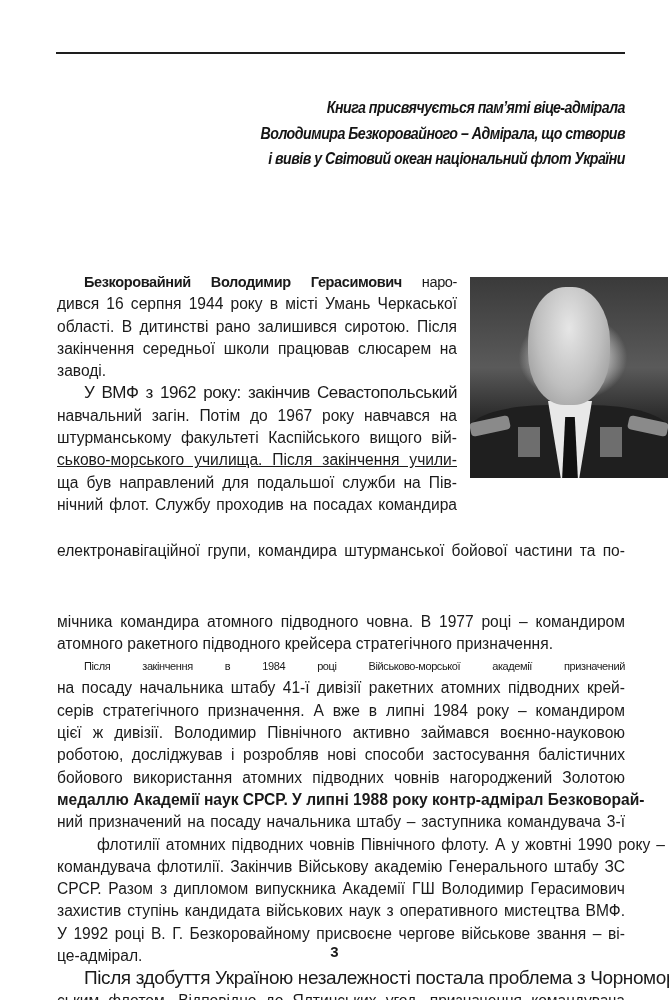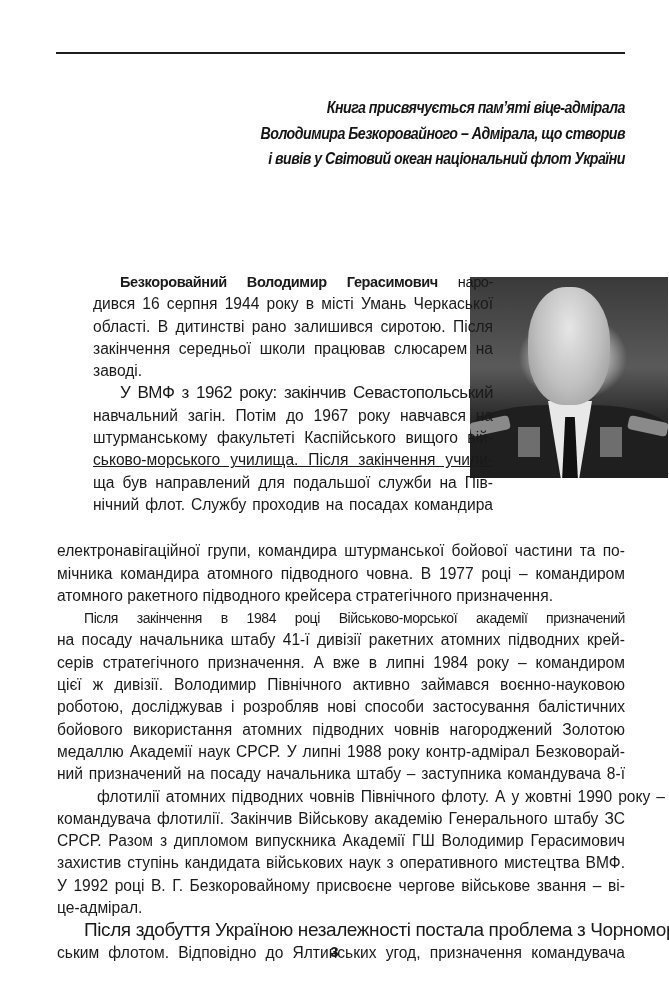--- a/index.html
+++ b/index.html
@@ -49,21 +49,21 @@
     position: absolute; top: 150px; width: 22px; height: 30px; background: #6e6e6e;
   }
   .photo .collar-l { left: 48px; }
   .photo .collar-r { left: 130px; }
 
   .body-text {
     position: absolute; left: 57px; top: 271px; width: 568px;
     font-size: 15.6px; line-height: 22.3px; color: #1a1a1a;
   }
   .line { display: block; white-space: nowrap; height: 22.3px; text-align: justify; text-align-last: justify; }
-  .line.short { width: 400px; margin-left: 36px; }
+  .line.short { width: 400px; }
   .line.last { text-align-last: left; }
   .line.indent { padding-left: 27px; }
   .line > span { display: inline; }
   .name-bold { font-weight: bold; }
   .page-number {
     position: absolute; left: 0; width: 669px; top: 943px; text-align: center;
     font-weight: bold; font-size: 15px; color: #1a1a1a;
   }
 </style>
 </head>
@@ -95,30 +95,30 @@
     <span class="line short" style="width: 400px; overflow: visible;">області. В дитинстві рано залишився сиротою. Після</span>
     <span class="line short" style="width: 400px; overflow: visible;">закінчення середньої школи працював слюсарем на</span>
     <span class="line short last" style="width: 400px; overflow: visible;">заводі.</span>
     <span class="line short indent" style="width: 373px; overflow: visible; letter-spacing: -0.4px; font-size: 17px;">У ВМФ з 1962 року: закінчив Севастопольський</span>
     <span class="line short" style="width: 400px; overflow: visible;">навчальний загін. Потім до 1967 року навчався на</span>
     <span class="line short" style="width: 400px; overflow: visible;">штурманському факультеті Каспійського вищого вій-</span>
     <span class="line short" style="width: 400px; overflow: visible; text-decoration: underline;">ськово-морського училища. Після закінчення учили-</span>
     <span class="line short" style="width: 400px; overflow: visible;">ща був направлений для подальшої служби на Пів-</span>
     <span class="line short" style="width: 400px; overflow: visible;">нічний флот. Службу проходив на посадах командира</span>
     <span class="line" style="width: 568px; overflow: visible; margin-top: 24px;">електронавігаційної групи, командира штурманської бойової частини та по-</span>
-    <span class="line" style="width: 568px; overflow: visible;">мічника командира атомного підводного човна. В 1977 році – командиром</span>
+    <span class="line" style="width: 568px; overflow: visible; margin-top: 48px;">мічника командира атомного підводного човна. В 1977 році – командиром</span>
     <span class="line last" style="width: 568px; overflow: visible;">атомного ракетного підводного крейсера стратегічного призначення.</span>
-    <span class="line indent" style="width: 541px; overflow: visible; letter-spacing: -0.4px; font-size: 14px;">Після закінчення в 1984 році Військово-морської академії призначений</span>
+    <span class="line indent" style="width: 541px; overflow: visible; letter-spacing: -0.4px; font-size: 11px;">Після закінчення в 1984 році Військово-морської академії призначений</span>
     <span class="line" style="width: 568px; overflow: visible;">на посаду начальника штабу 41-ї дивізії ракетних атомних підводних крей-</span>
     <span class="line" style="width: 568px; overflow: visible;">серів стратегічного призначення. А вже в липні 1984 року –  командиром</span>
     <span class="line" style="width: 568px; overflow: visible;">цієї ж дивізії. Володимир Північного активно займався воєнно-науковою</span>
     <span class="line" style="width: 568px; overflow: visible;">роботою, досліджував і розробляв нові способи застосування балістичних</span>
     <span class="line" style="width: 568px; overflow: visible;">бойового використання атомних підводних човнів нагороджений Золотою</span>
-    <span class="line" style="width: 568px; overflow: visible;">медаллю Академії наук СРСР. У липні 1988 року контр-адмірал Безковорай-</span>
-    <span class="line" style="width: 568px; overflow: visible;">ний призначений на посаду начальника штабу – заступника командувача 8-ї</span>
+    <span class="line" style="width: 568px; overflow: visible; font-weight: bold;">медаллю Академії наук СРСР. У липні 1988 року контр-адмірал Безковорай-</span>
+    <span class="line" style="width: 568px; overflow: visible;">ний призначений на посаду начальника штабу – заступника командувача 3-ї</span>
     <span class="line" style="width: 568px; overflow: visible; margin-left: 40px;">флотилії атомних підводних човнів Північного флоту. А у жовтні 1990 року –</span>
     <span class="line" style="width: 568px; overflow: visible;">командувача флотилії. Закінчив Військову академію Генерального штабу ЗС</span>
     <span class="line" style="width: 568px; overflow: visible;">СРСР. Разом з дипломом випускника Академії ГШ Володимир Герасимович</span>
     <span class="line" style="width: 568px; overflow: visible;">захистив ступінь кандидата військових наук з оперативного мистецтва ВМФ.</span>
     <span class="line" style="width: 568px; overflow: visible;">У 1992 році В. Г. Безкоровайному присвоєне чергове військове звання – ві-</span>
     <span class="line last" style="width: 568px; overflow: visible;">це-адмірал.</span>
     <span class="line indent" style="width: 541px; overflow: visible; letter-spacing: -0.4px; font-size: 19px;">Після здобуття Україною незалежності постала проблема з Чорномор-</span>
     <span class="line" style="width: 568px; overflow: visible;">ським флотом. Відповідно до Ялтинських угод, призначення командувача</span>
   </div>
 

